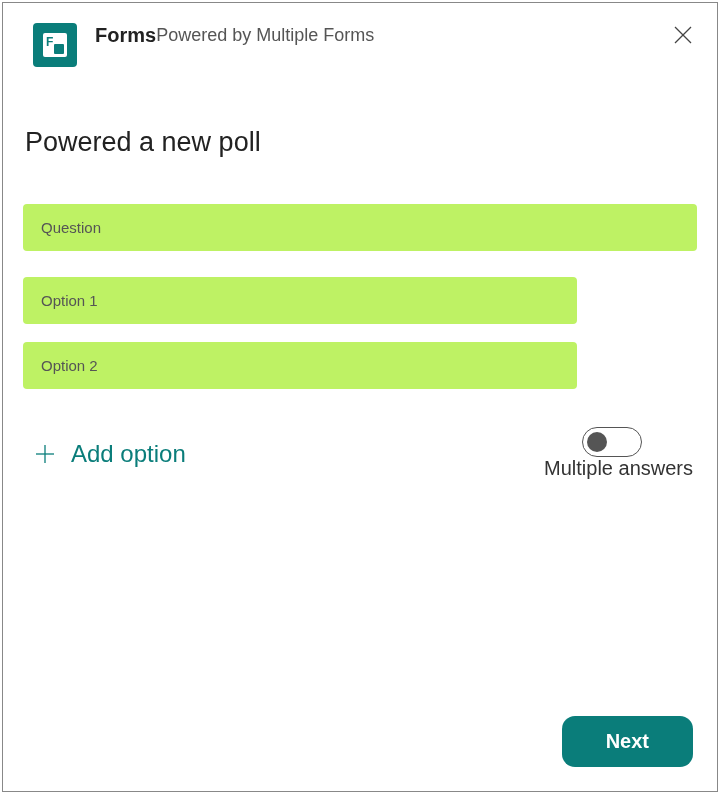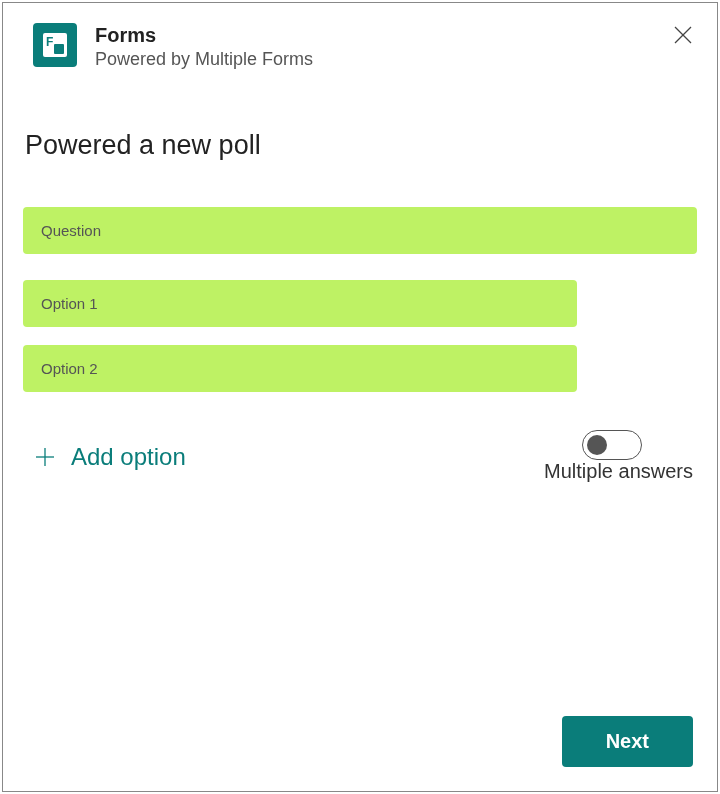--- a/index.html
+++ b/index.html
@@ -65,21 +65,21 @@
       right: 3px;
       bottom: 3px;
       width: 10px;
       height: 10px;
       background: #0a7d7a;
       border-radius: 1px;
     }
     .header-text {
       margin-left: 18px;
       display: flex;
-      flex-direction: column;
+      flex-direction: row;
       justify-content: center;
     }
     .app-title {
       font-size: 20px;
       font-weight: 700;
       color: #222;
       line-height: 1.2;
     }
     .app-subtitle {
       font-size: 18px;
@@ -203,21 +203,21 @@
     }
     .footer {
       display: flex;
       justify-content: flex-end;
       padding: 0 24px 24px 0;
     }
     .next-btn {
       background: #0a7d7a;
       color: #fff;
       border: none;
-      border-radius: 4px;
+      border-radius: 13px;
       padding: 14px 44px;
       font-size: 20px;
       font-weight: 600;
       cursor: pointer;
       font-family: inherit;
     }
   </style>
 </head>
 <body>
 

